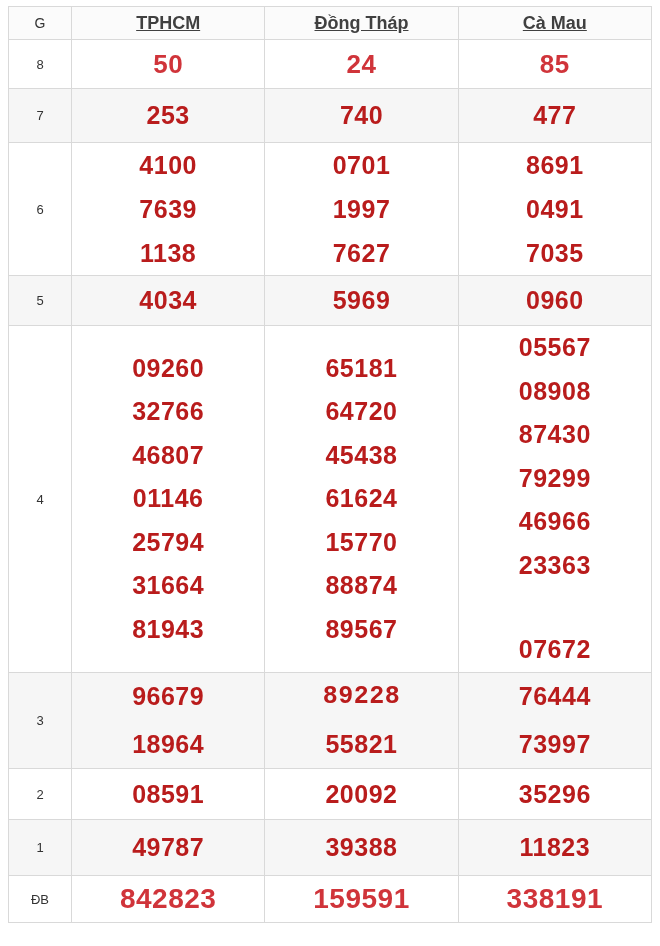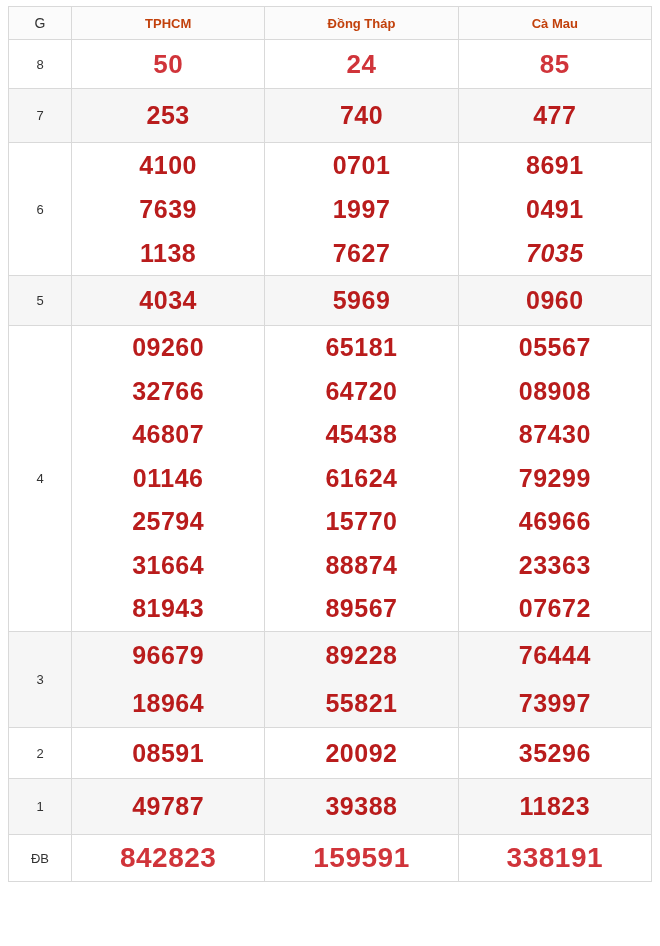--- a/index.html
+++ b/index.html
@@ -61,23 +61,24 @@
     padding: 0;
   }
   col.g-col { width: 63px; }
   thead tr { height: 33px; background: #fbfbfb; }
   th.g-head {
     font-size: 14px;
     font-weight: normal;
     color: #333333;
   }
   th a.col-link {
-    color: #c2410c;
-    font-size: 13px;
-    font-weight: bold;
+    color: #404040;
+    font-size: 18px;
+    font-weight: bold;
+    text-decoration: underline;
     cursor: pointer;
   }
   td.g-cell {
     font-size: 13px;
     font-weight: normal;
     color: #333333;
   }
   tbody tr.alt { background: #f6f6f6; }
   .num {
     font-weight: bold;
@@ -143,21 +144,21 @@
             <div class="num" style="line-height: 44px;">1138</div>
           </td>
           <td>
             <div class="num" style="line-height: 44px;">0701</div>
             <div class="num" style="line-height: 44px;">1997</div>
             <div class="num" style="line-height: 44px;">7627</div>
           </td>
           <td>
             <div class="num" style="line-height: 44px;">8691</div>
             <div class="num" style="line-height: 44px;">0491</div>
-            <div class="num" style="line-height: 44px; font-style: italic;">7035</div>
+            <div class="num" style="line-height: 44px;">7035</div>
           </td>
         </tr>
         <tr class="alt" style="height: 49px;">
           <td class="g-cell">5</td>
           <td>
             <div class="num" style="line-height: 49px;">4034</div>
           </td>
           <td>
             <div class="num" style="line-height: 49px;">5969</div>
           </td>
@@ -185,31 +186,31 @@
             <div class="num" style="line-height: 43.5714px;">88874</div>
             <div class="num" style="line-height: 43.5714px;">89567</div>
           </td>
           <td>
             <div class="num" style="line-height: 43.5714px;">05567</div>
             <div class="num" style="line-height: 43.5714px;">08908</div>
             <div class="num" style="line-height: 43.5714px;">87430</div>
             <div class="num" style="line-height: 43.5714px;">79299</div>
             <div class="num" style="line-height: 43.5714px;">46966</div>
             <div class="num" style="line-height: 43.5714px;">23363</div>
-            <div class="num" style="line-height: 43.5714px;">07672</div>
+            <div class="num" style="line-height: 43.5714px; margin-top: 41px;">07672</div>
           </td>
         </tr>
         <tr class="alt" style="height: 95px;">
           <td class="g-cell">3</td>
           <td>
             <div class="num" style="line-height: 47.5px;">96679</div>
             <div class="num" style="line-height: 47.5px;">18964</div>
           </td>
           <td>
-            <div class="num" style="line-height: 47.5px;">89228</div>
+            <div class="num" style="line-height: 47.5px; font-family: Liberation Mono, monospace;">89228</div>
             <div class="num" style="line-height: 47.5px;">55821</div>
           </td>
           <td>
             <div class="num" style="line-height: 47.5px;">76444</div>
             <div class="num" style="line-height: 47.5px;">73997</div>
           </td>
         </tr>
         <tr style="height: 50px;">
           <td class="g-cell">2</td>
           <td>

